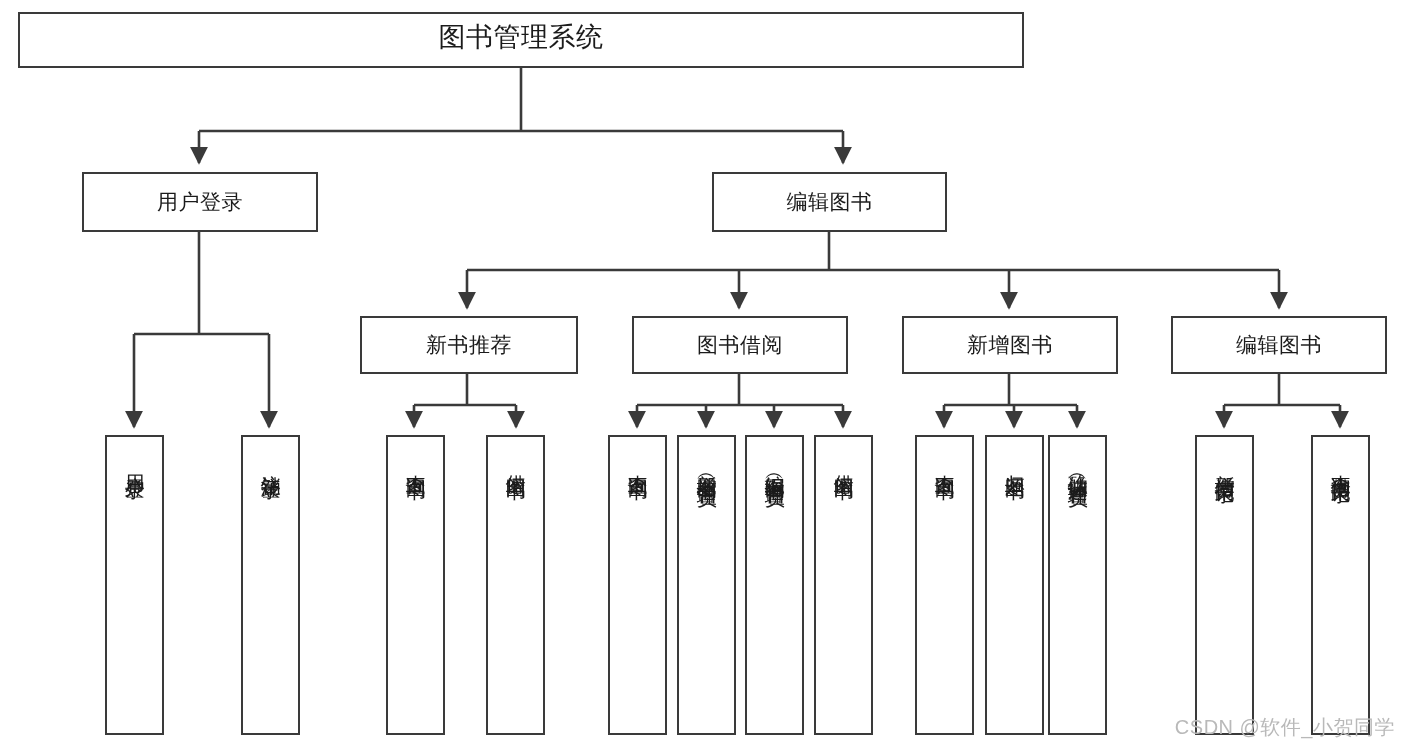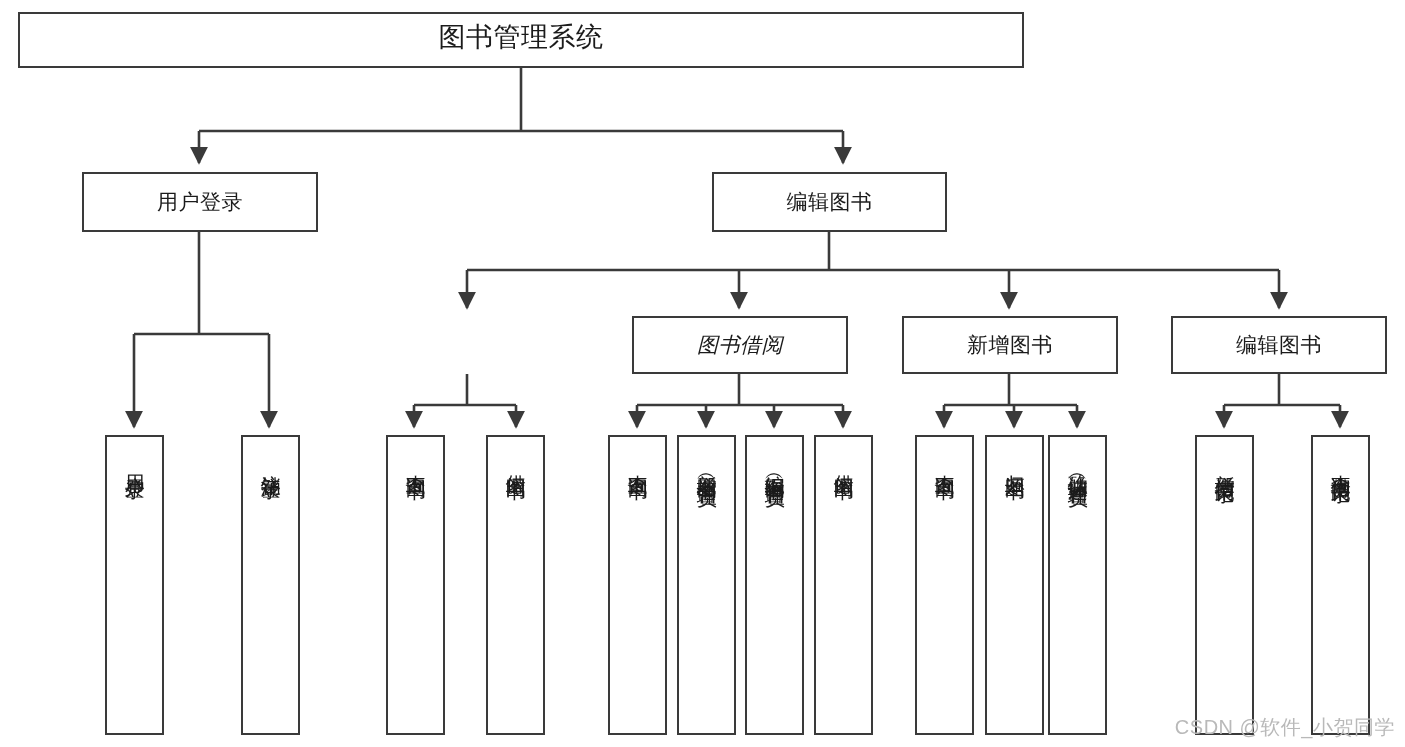--- a/index.html
+++ b/index.html
@@ -124,22 +124,25 @@
   </div>
 
   <div class="node" style="left:82px; top:172px; width:236px; height:60px;">
     <span class="label">用户登录</span>
   </div>
 
   <div class="node" style="left:712px; top:172px; width:235px; height:60px;">
     <span class="label">编辑图书</span>
   </div>
 
-
-  <div class="node" style="left:632px; top:316px; width:216px; height:58px;font-style:italic;">
+  <div class="node" style="left:360px; top:316px; width:218px; height:58px;">
+    <span class="label">新书推荐</span>
+  </div>
+
+  <div class="node" style="left:632px; top:316px; width:216px; height:58px;">
     <span class="label">图书借阅</span>
   </div>
 
   <div class="node" style="left:902px; top:316px; width:216px; height:58px;">
     <span class="label">新增图书</span>
   </div>
 
   <div class="node" style="left:1171px; top:316px; width:216px; height:58px;">
     <span class="label">编辑图书</span>
   </div>

